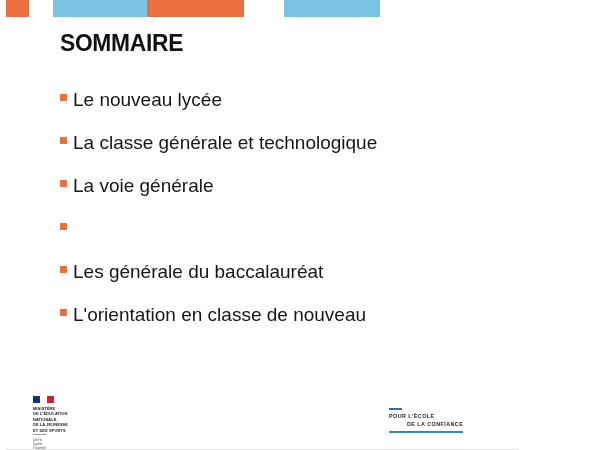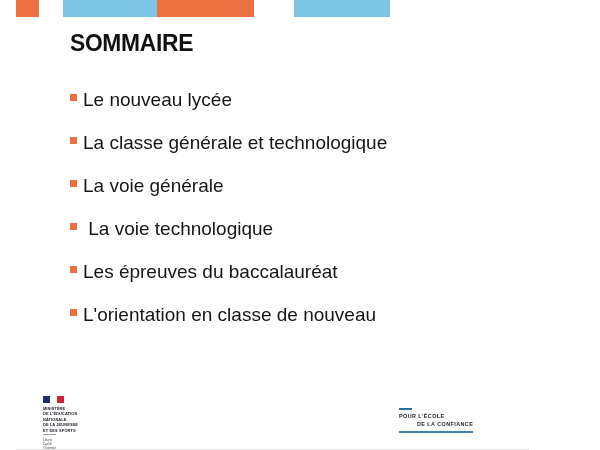--- a/index.html
+++ b/index.html
@@ -10,21 +10,21 @@
   body {
     width: 600px;
     height: 450px;
     font-family: "Liberation Sans", sans-serif;
     overflow: hidden;
     position: relative;
   }
 
   #slide {
     position: absolute;
-    left: 16px;
+    left: 6px;
     top: 0;
     width: 513px;
     height: 450px;
     background: #ffffff;
     box-sizing: border-box;
     border-bottom: 1px solid #e6e6e6;
     overflow: hidden;
   }
 
   
@@ -253,26 +253,25 @@
       <span class="agenda-label">La classe générale et technologique</span>
     </div>
 
     <div class="agenda-item">
       <span class="bullet-square"></span>
       <span class="agenda-label">La voie générale</span>
     </div>
 
     <div class="agenda-item">
       <span class="bullet-square"></span>
-      <span class="agenda-label"> La voie technologique</span>
-    </div>
-
-    <div class="agenda-item">
-      <span class="bullet-square"></span>
-      <span class="agenda-label">Les épreuves du baccalauréat</span>
+    </div>
+
+    <div class="agenda-item">
+      <span class="bullet-square"></span>
+      <span class="agenda-label">Les générale du baccalauréat</span>
     </div>
 
     <div class="agenda-item">
       <span class="bullet-square"></span>
       <span class="agenda-label">L'orientation en classe de nouveau</span>
     </div>
 
   </div>
 
   <div id="footer-ministry">

